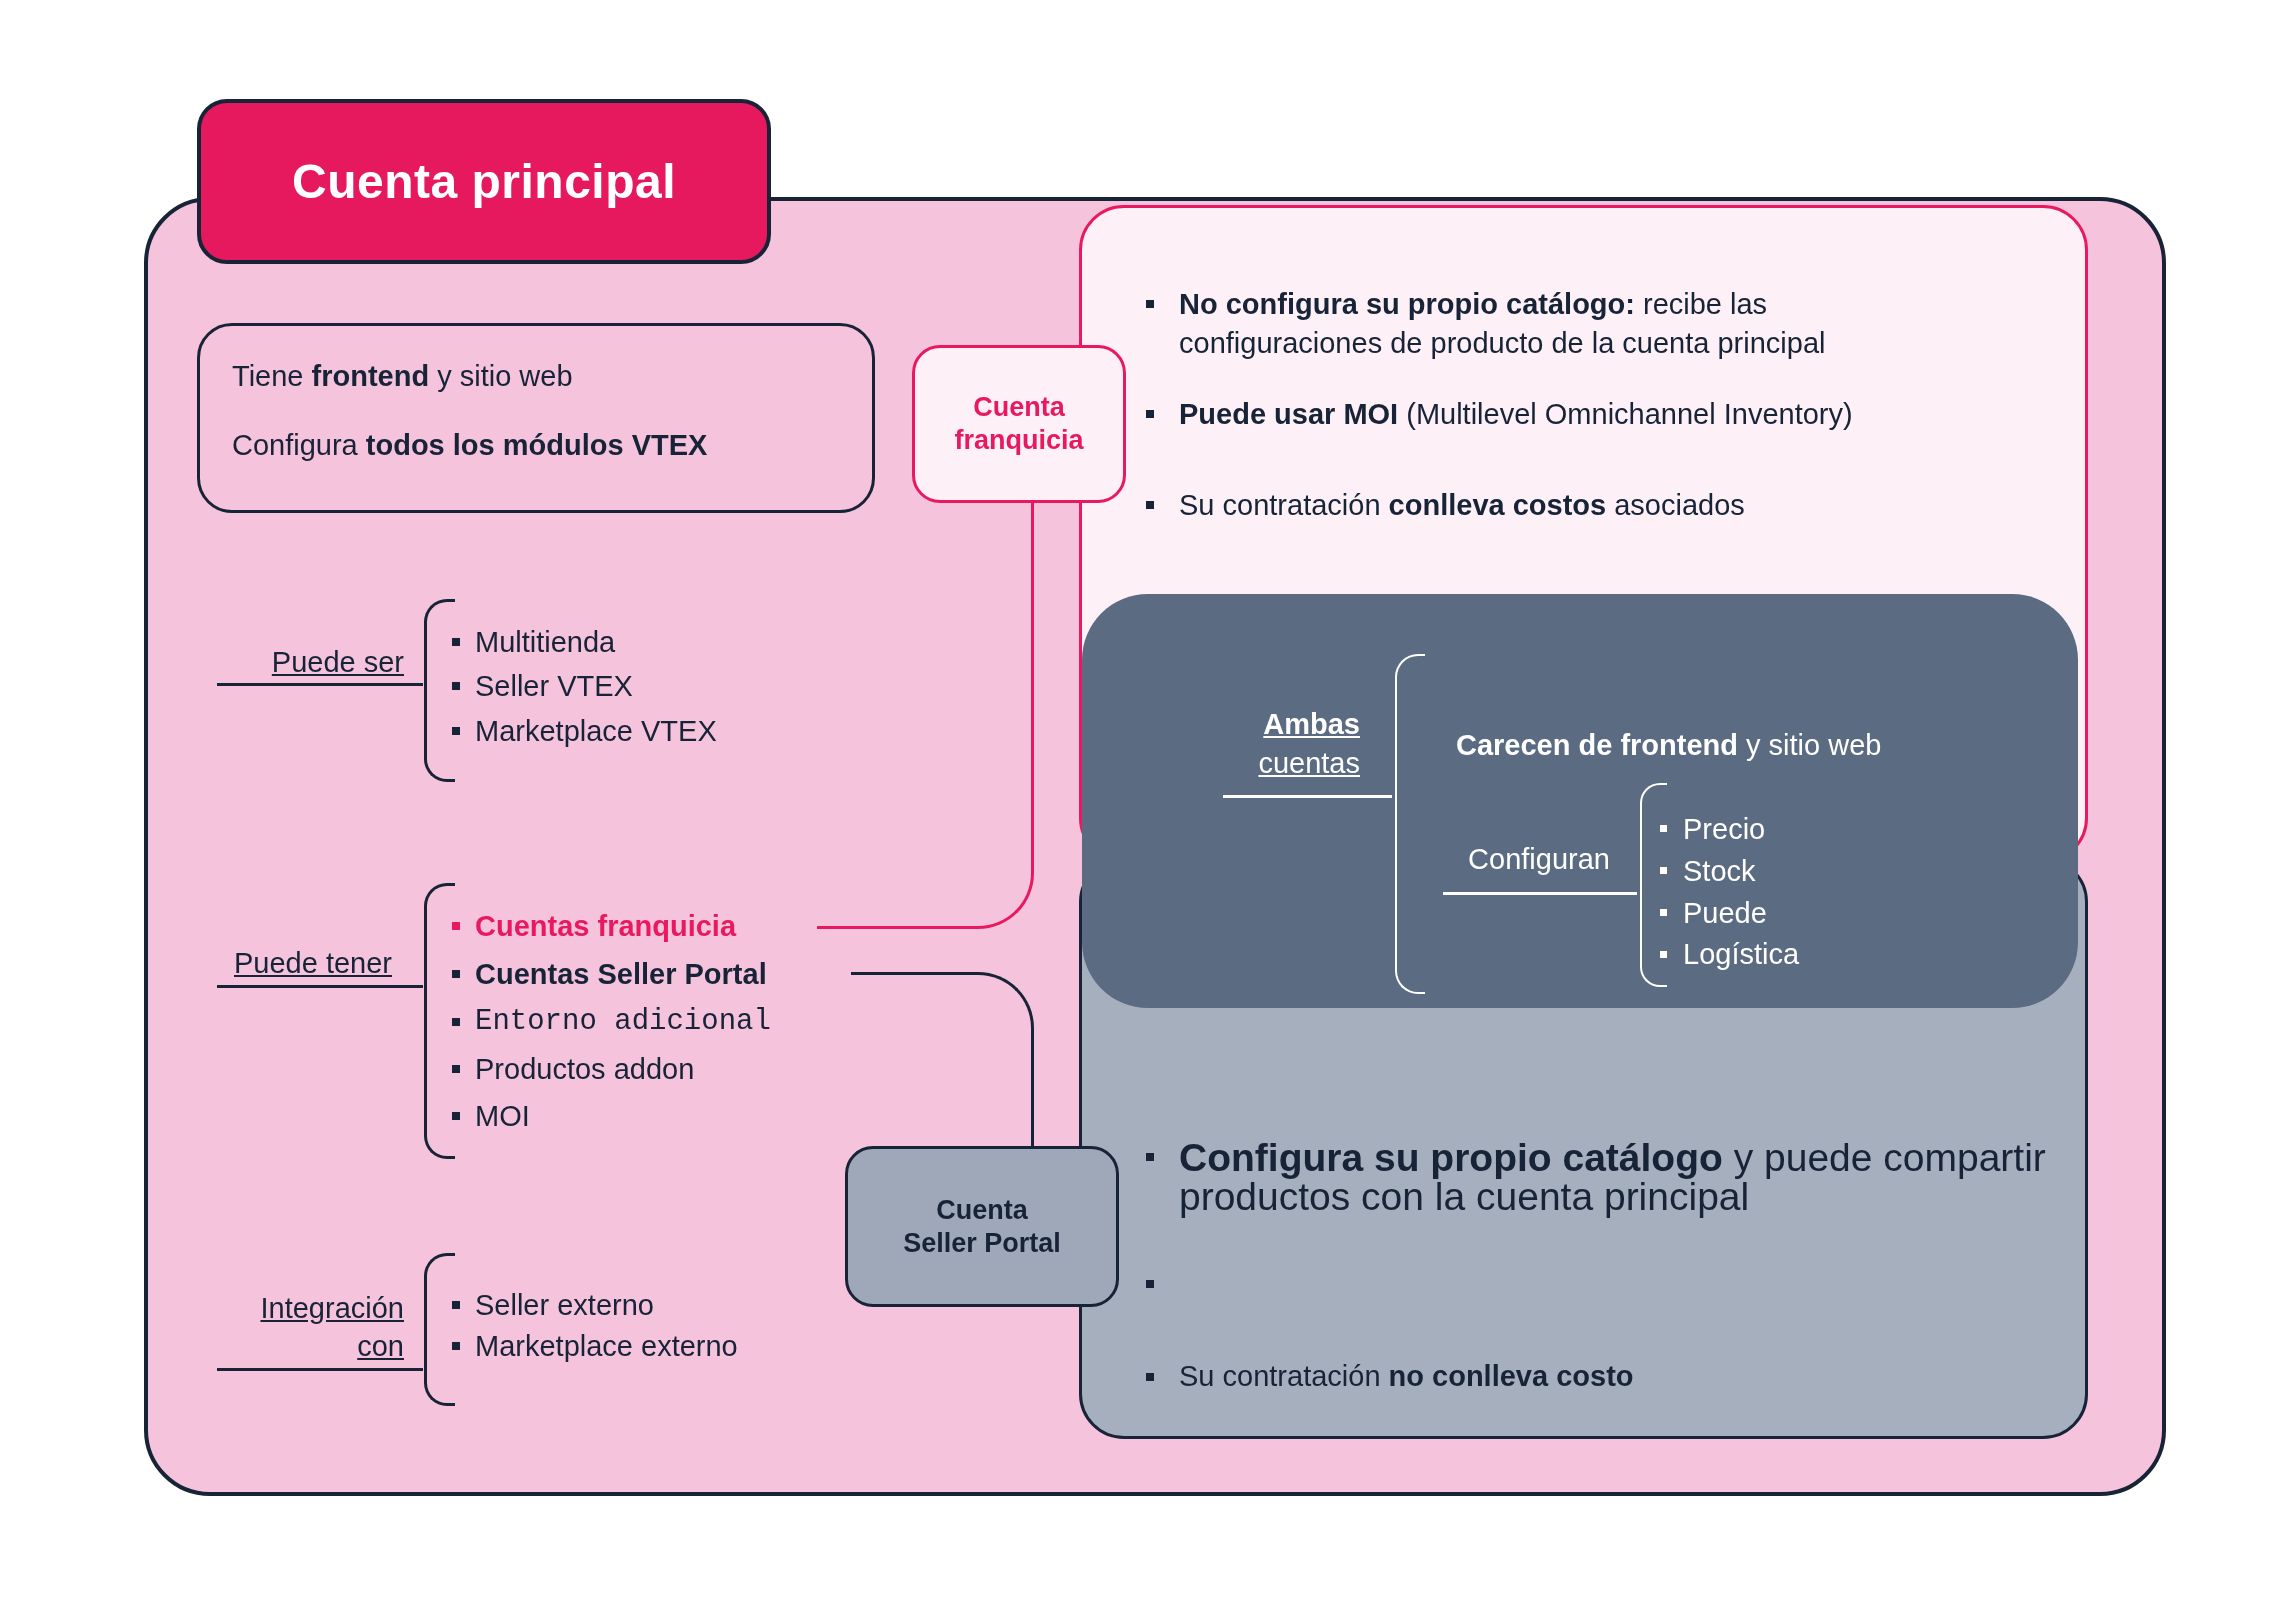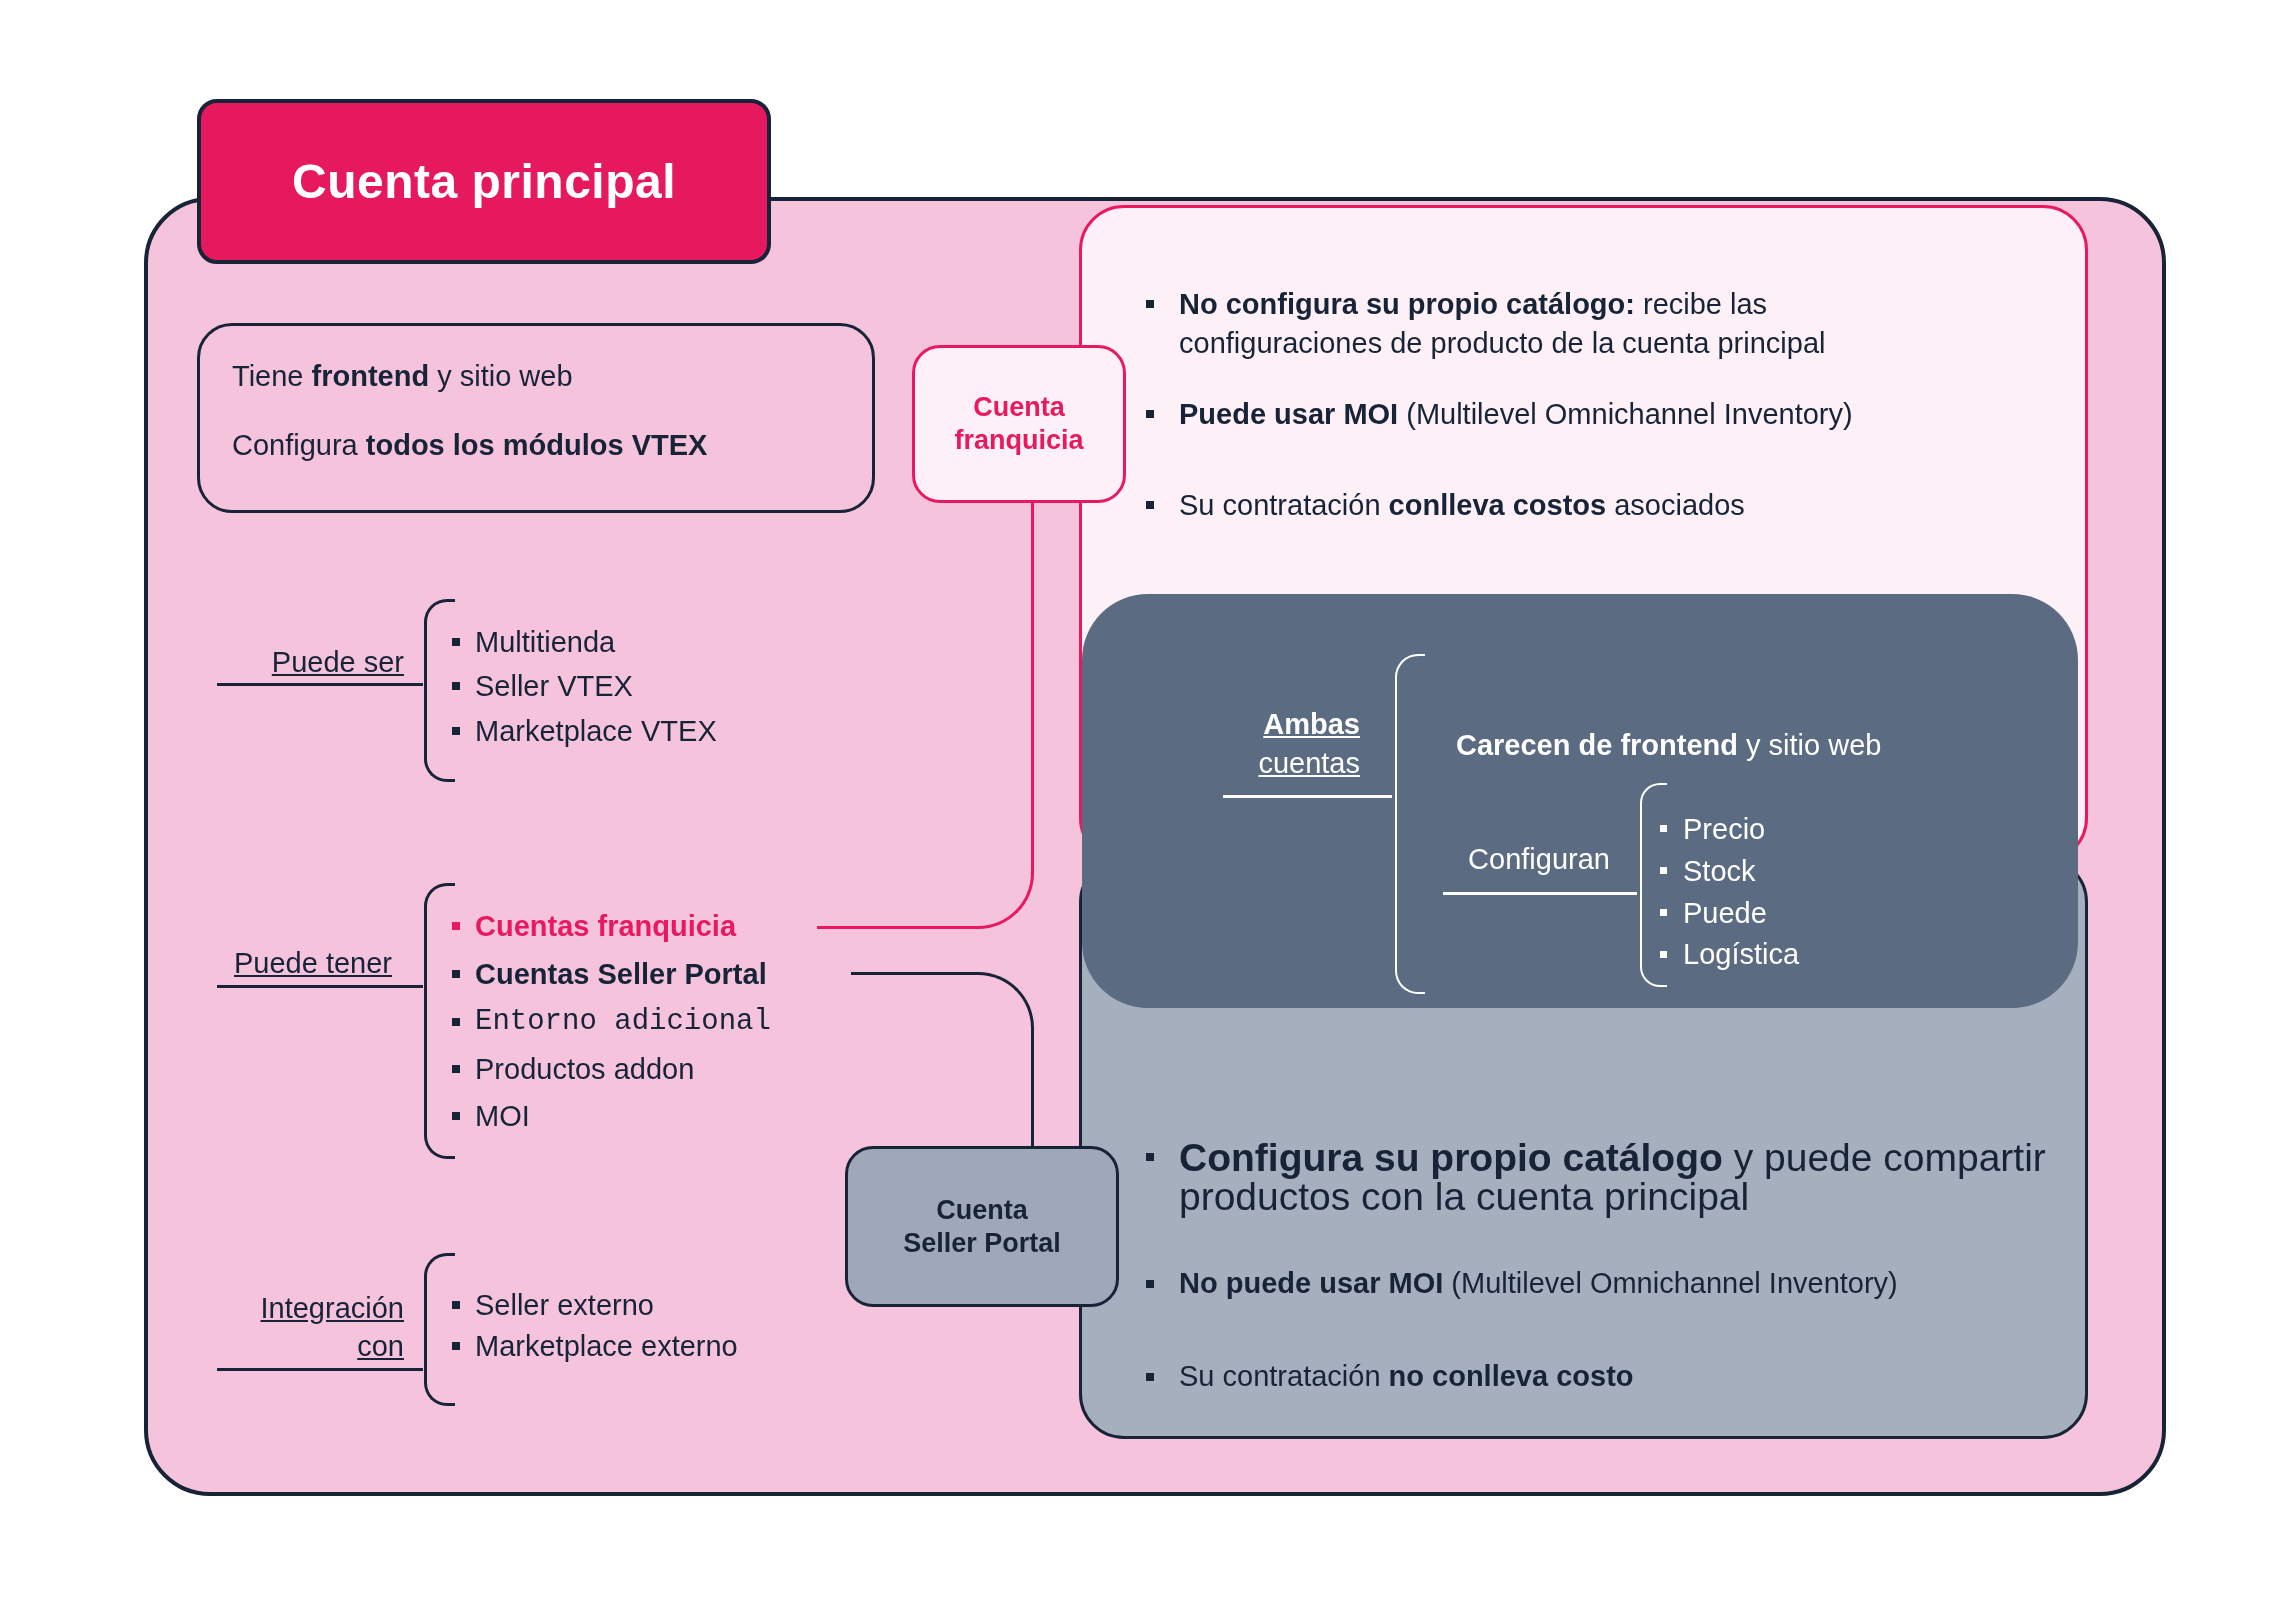--- a/index.html
+++ b/index.html
@@ -10,21 +10,21 @@
   .b, b{font-weight:700;}
   .right{text-align:right;text-decoration:underline;}
   .center{text-align:center;}
   .accent{color:#E8195F;}
   .white{color:#ffffff;}
 
   
   .container{left:144px;top:197px;width:2014px;height:1291px;background:#F6C3DD;
              border:4px solid #172337;border-radius:66px;}
   .badge{left:197px;top:99px;width:566px;height:157px;background:#E7195E;border:4px solid #172337;
-         border-radius:20px;display:flex;align-items:center;justify-content:center;z-index:8;}
+         border-radius:30px;display:flex;align-items:center;justify-content:center;z-index:8;}
   .badge span{color:#ffffff;font-size:48px;font-weight:700;letter-spacing:0.5px;}
   .info-box{left:197px;top:323px;width:672px;height:184px;border:3.5px solid #172337;border-radius:35px;z-index:5;}
   .panel-light{left:1079px;top:205px;width:1003px;height:652px;background:#FDF0F6;
                border:3px solid #E8195F;border-radius:45px;z-index:2;}
   .panel-gray{left:1079px;top:857px;width:1003px;height:576px;background:#A6AFBE;
               border:3px solid #172337;border-radius:45px;z-index:3;}
   .panel-dark{left:1082px;top:594px;width:996px;height:414px;background:#5B6B81;
               border-radius:66px;z-index:4;}
   .box-franquicia{left:912px;top:345px;width:208px;height:152px;background:#FDF0F6;border:3.5px solid #E8195F;
                   border-radius:28px;display:flex;flex-direction:column;align-items:center;justify-content:center;z-index:7;}
@@ -140,18 +140,17 @@
   <div class="abs z5 white t" style="left:1683px;top:853px;">Stock</div>
   <div class="abs sq w" style="left:1660px;top:909px;"></div>
   <div class="abs z5 white t" style="left:1683px;top:895px;">Puede</div>
   <div class="abs sq w" style="left:1660px;top:951px;"></div>
   <div class="abs z5 white t" style="left:1683px;top:936px;">Logística</div>
 
   <div class="abs sq" style="left:1146px;top:1153px;"></div>
   <div class="abs z5" style="left:1179px;top:1138px;width:869px;font-size:39px;line-height:39px;white-space:pre-line;"><b>Configura su propio catálogo</b><span> y puede compartir
 productos con la cuenta principal</span></div>
   <div class="abs sq" style="left:1146px;top:1280px;"></div>
-  <div class="abs z5" style="left:1179px;top:1264px;width:869px;font-size:29px;line-height:39px;"><b>No puede usar MOI</b><span> (Multilevel Omnichannel Inventory)</span></div>
   <div class="abs sq" style="left:1146px;top:1373px;"></div>
   <div class="abs z5" style="left:1179px;top:1357px;width:869px;font-size:29px;line-height:39px;"><span>Su contratación </span><b>no conlleva costo</b><span></span></div>
 
 </div>
 
 
 </body></html>

